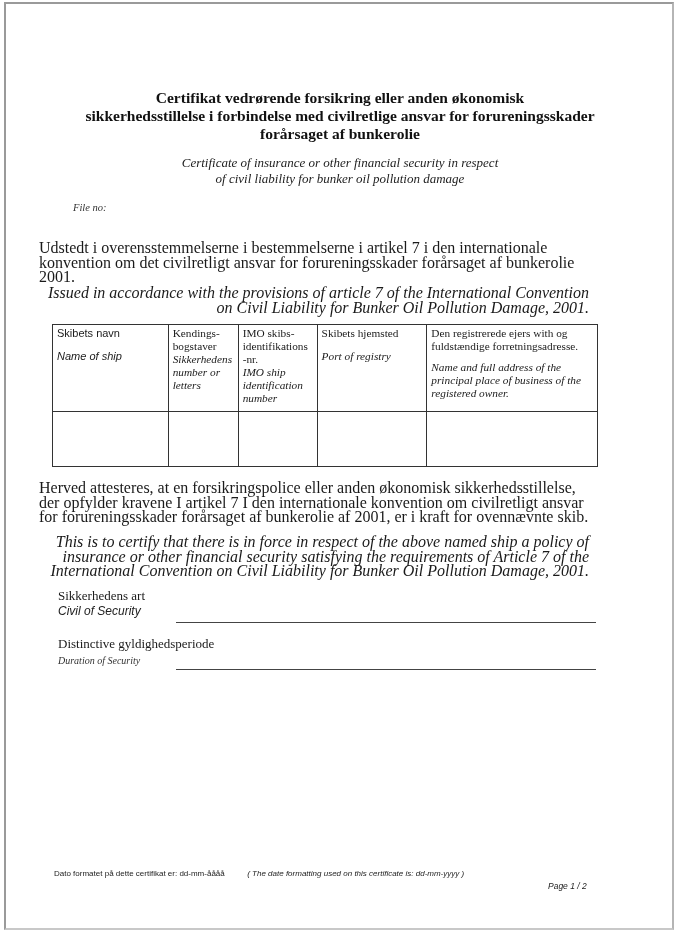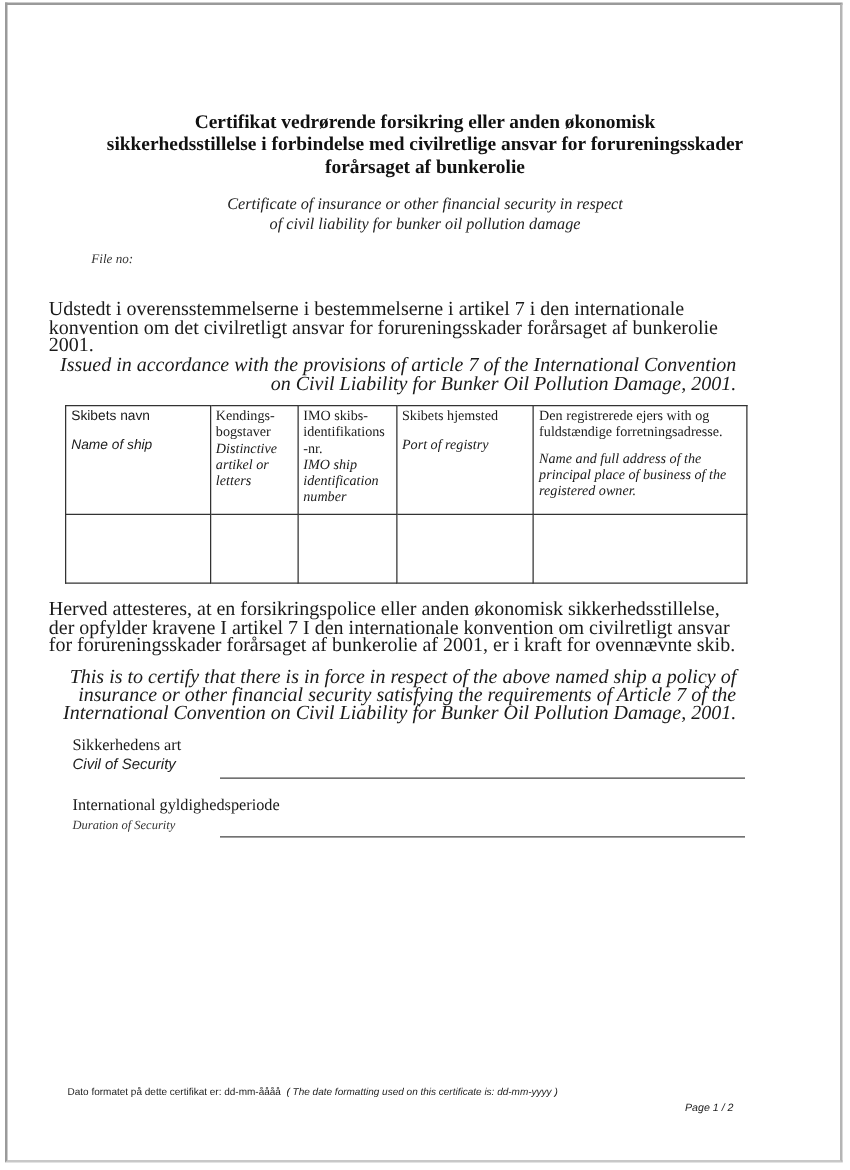--- a/index.html
+++ b/index.html
@@ -112,21 +112,21 @@
       border-top: 1.3px solid #444;
     }
     .footer-note {
       left: 54px;
       top: 869px;
       font-family: "Liberation Sans", "DejaVu Sans", sans-serif;
       font-size: 8px;
       color: #222;
       white-space: nowrap;
     }
-    .footer-note .it { font-style: italic; }
+    .footer-note .it { font-style: italic; margin-left: 18px; }
     .page-num {
       left: 548px;
       top: 881px;
       font-family: Liberation Sans, sans-serif;
       font-style: italic;
       font-size: 8.5px;
       color: #222;
     }
   </style>
 </head>
@@ -160,21 +160,21 @@
   </colgroup>
   <tbody>
       <tr class="hdr-row">
     <td>
       <span class="sans">Skibets navn</span>
       <span class="gap"></span>
       <span class="sans it">Name of ship</span>
     </td>
     <td>
       <span>Kendings-bogstaver</span><br>
-      <span class="it">Distinctive artikel or letters</span>
+      <span class="it">Sikkerhedens number or letters</span>
     </td>
     <td>
       <span>IMO skibs-identifikations -nr.</span><br>
       <span class="it">IMO ship identification number</span>
     </td>
     <td>
       <span>Skibets hjemsted</span>
       <span class="gap"></span>
       <span class="it">Port of registry</span>
     </td>
@@ -194,21 +194,21 @@
 </tbody>
   </table>
 
 <div class="abs para" style="top:481px;">Herved attesteres, at en forsikringspolice eller anden økonomisk sikkerhedsstillelse, der opfylder kravene I artikel 7 I den internationale konvention om civilretligt ansvar for forureningsskader forårsaget af bunkerolie af 2001, er i kraft for ovennævnte skib.</div>
 <div class="abs para italic" style="top:535px;">This is to certify that there is in force in respect of the above named ship a policy of insurance or other financial security satisfying the requirements of Article 7 of the International Convention on Civil Liability for Bunker Oil Pollution Damage, 2001.</div>
 
 <div class="abs field-label-da" style="top:588px;">Sikkerhedens art</div>
 <div class="abs field-label-en-sans" style="top:604px;">Civil of Security</div>
 <div class="abs field-line" style="top:622px;"></div>
 
-<div class="abs field-label-da" style="top:636px;">International gyldighedsperiode</div>
+<div class="abs field-label-da" style="top:636px;">Distinctive gyldighedsperiode</div>
 <div class="abs field-label-en-small" style="top:655px;">Duration of Security</div>
 <div class="abs field-line" style="top:669px;"></div>
 
 <div class="abs footer-note">
   <span>Dato formatet på dette certifikat er: dd-mm-åååå</span>&nbsp;
   <span class="it">( The date formatting used  on this certificate is: dd-mm-yyyy )</span>
 </div>
 
 <div class="abs page-num">Page  1 / 2</div>
 

